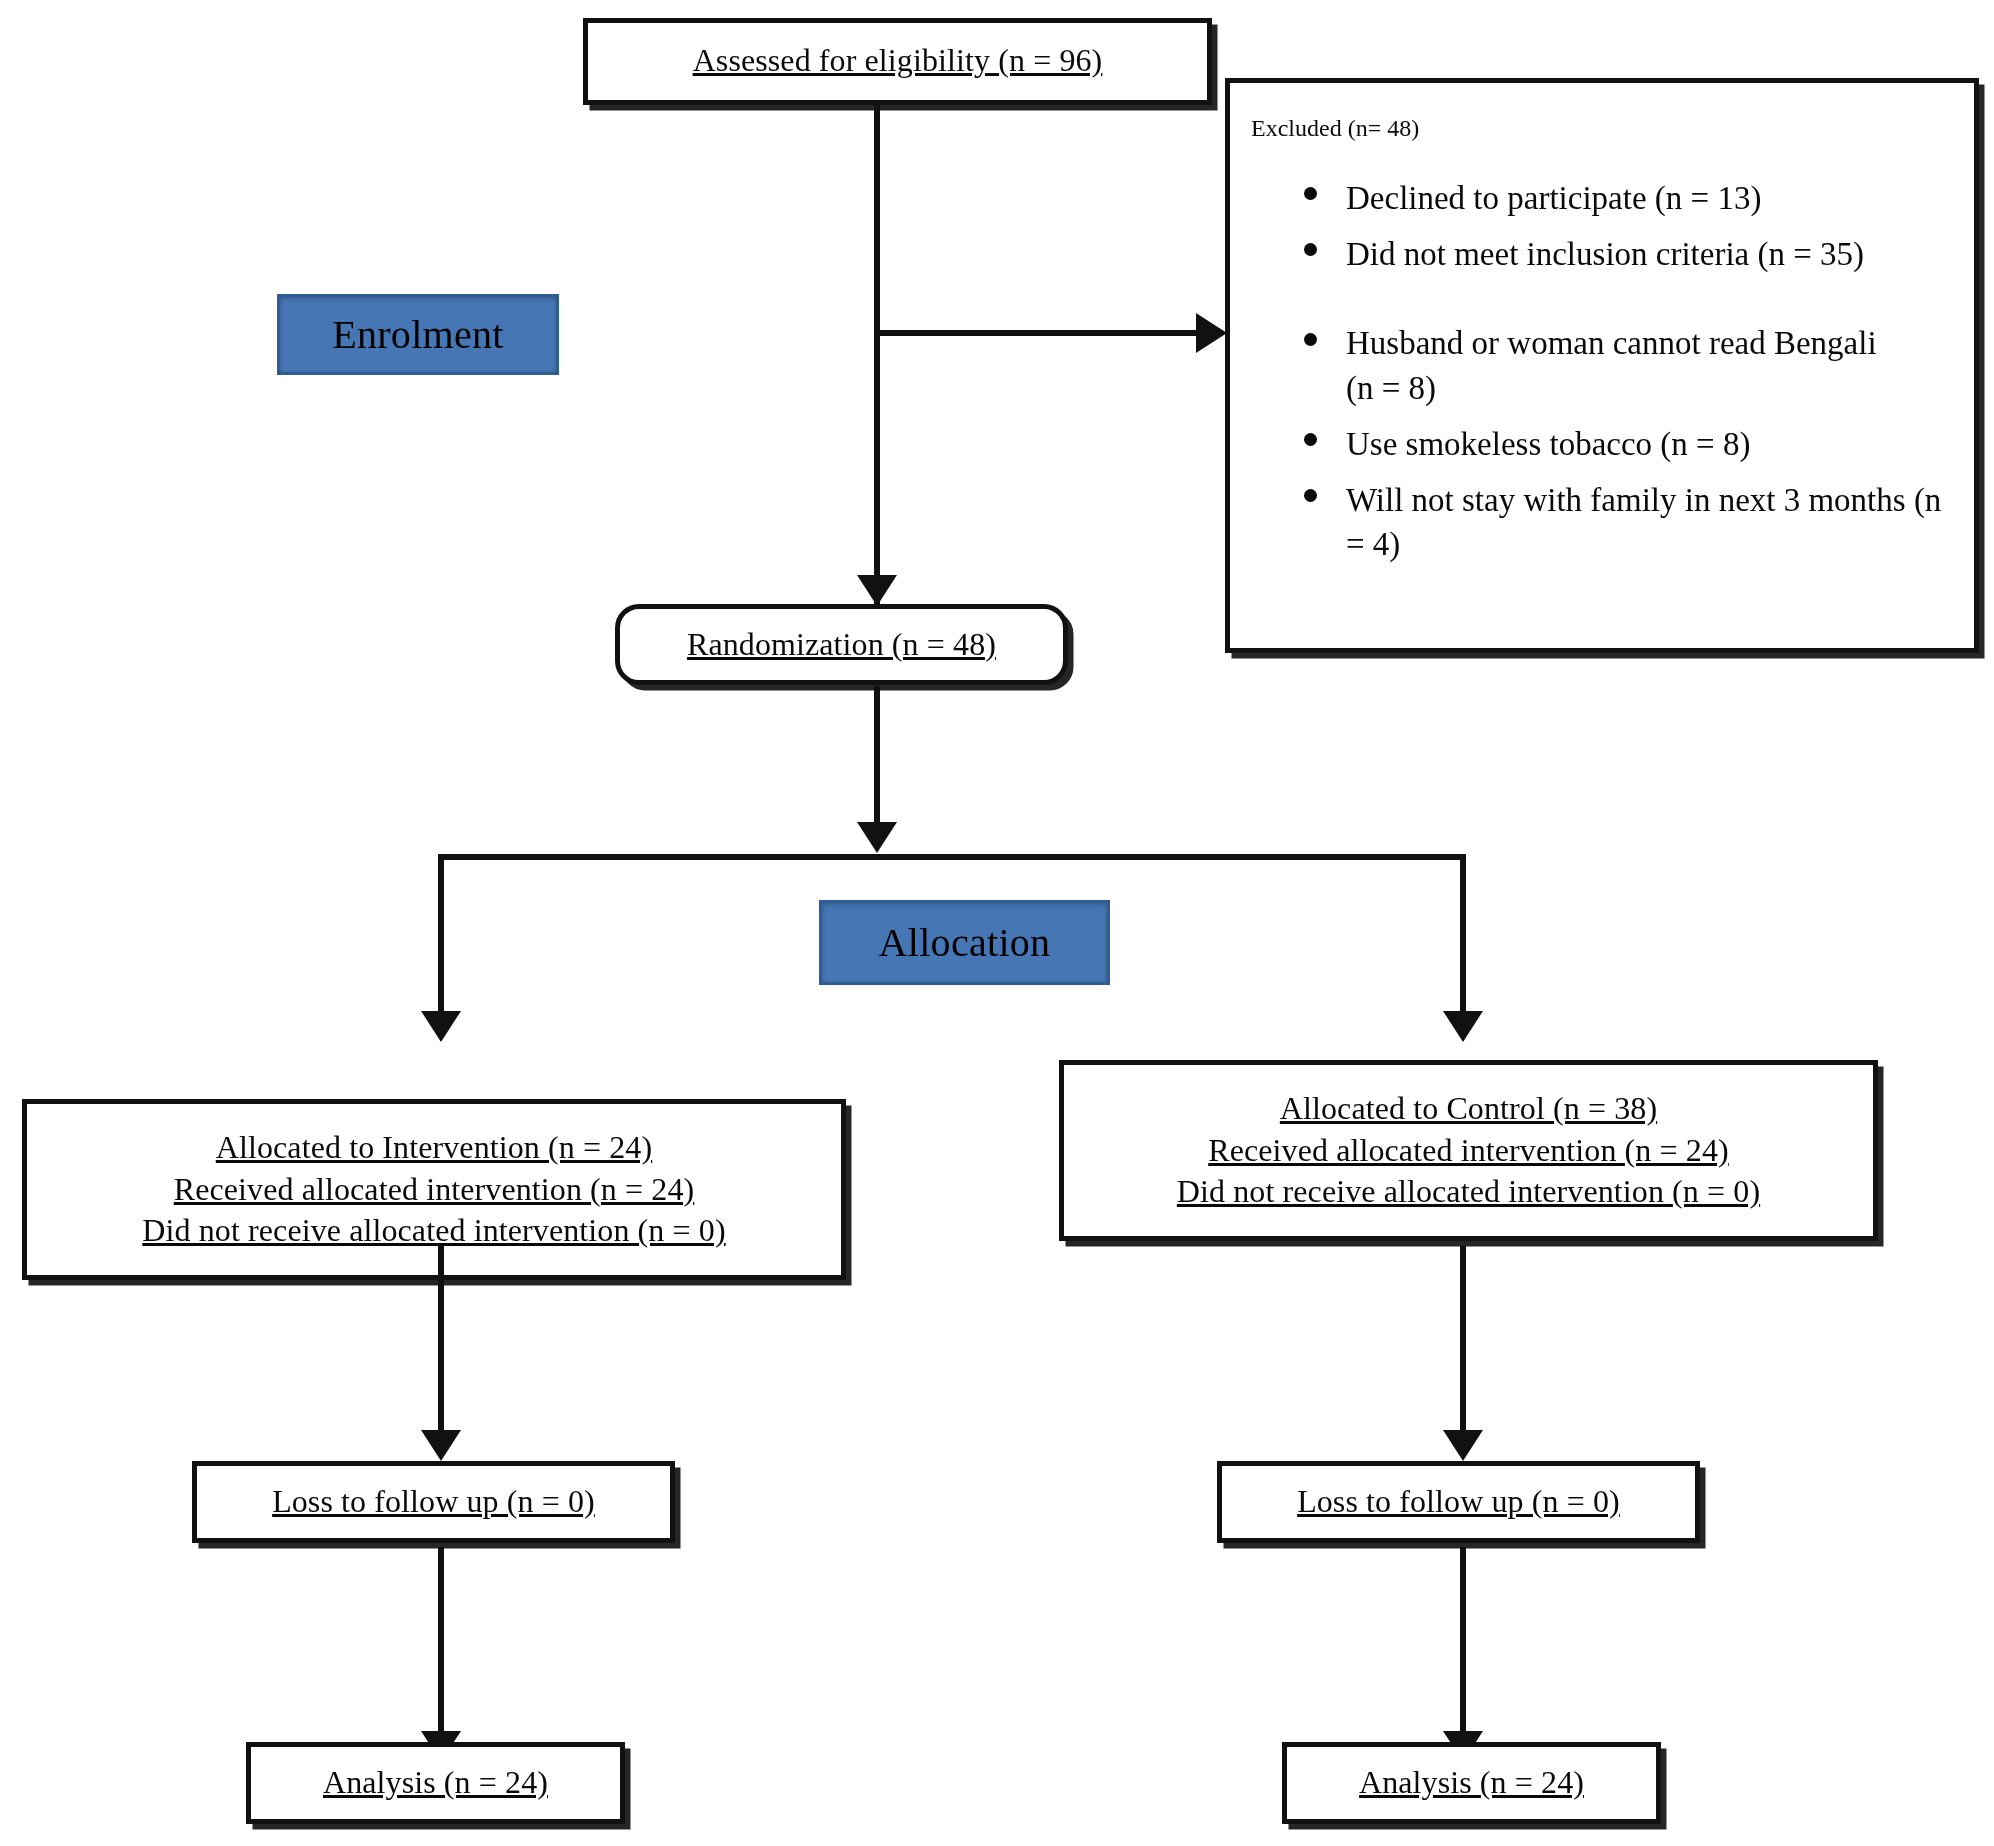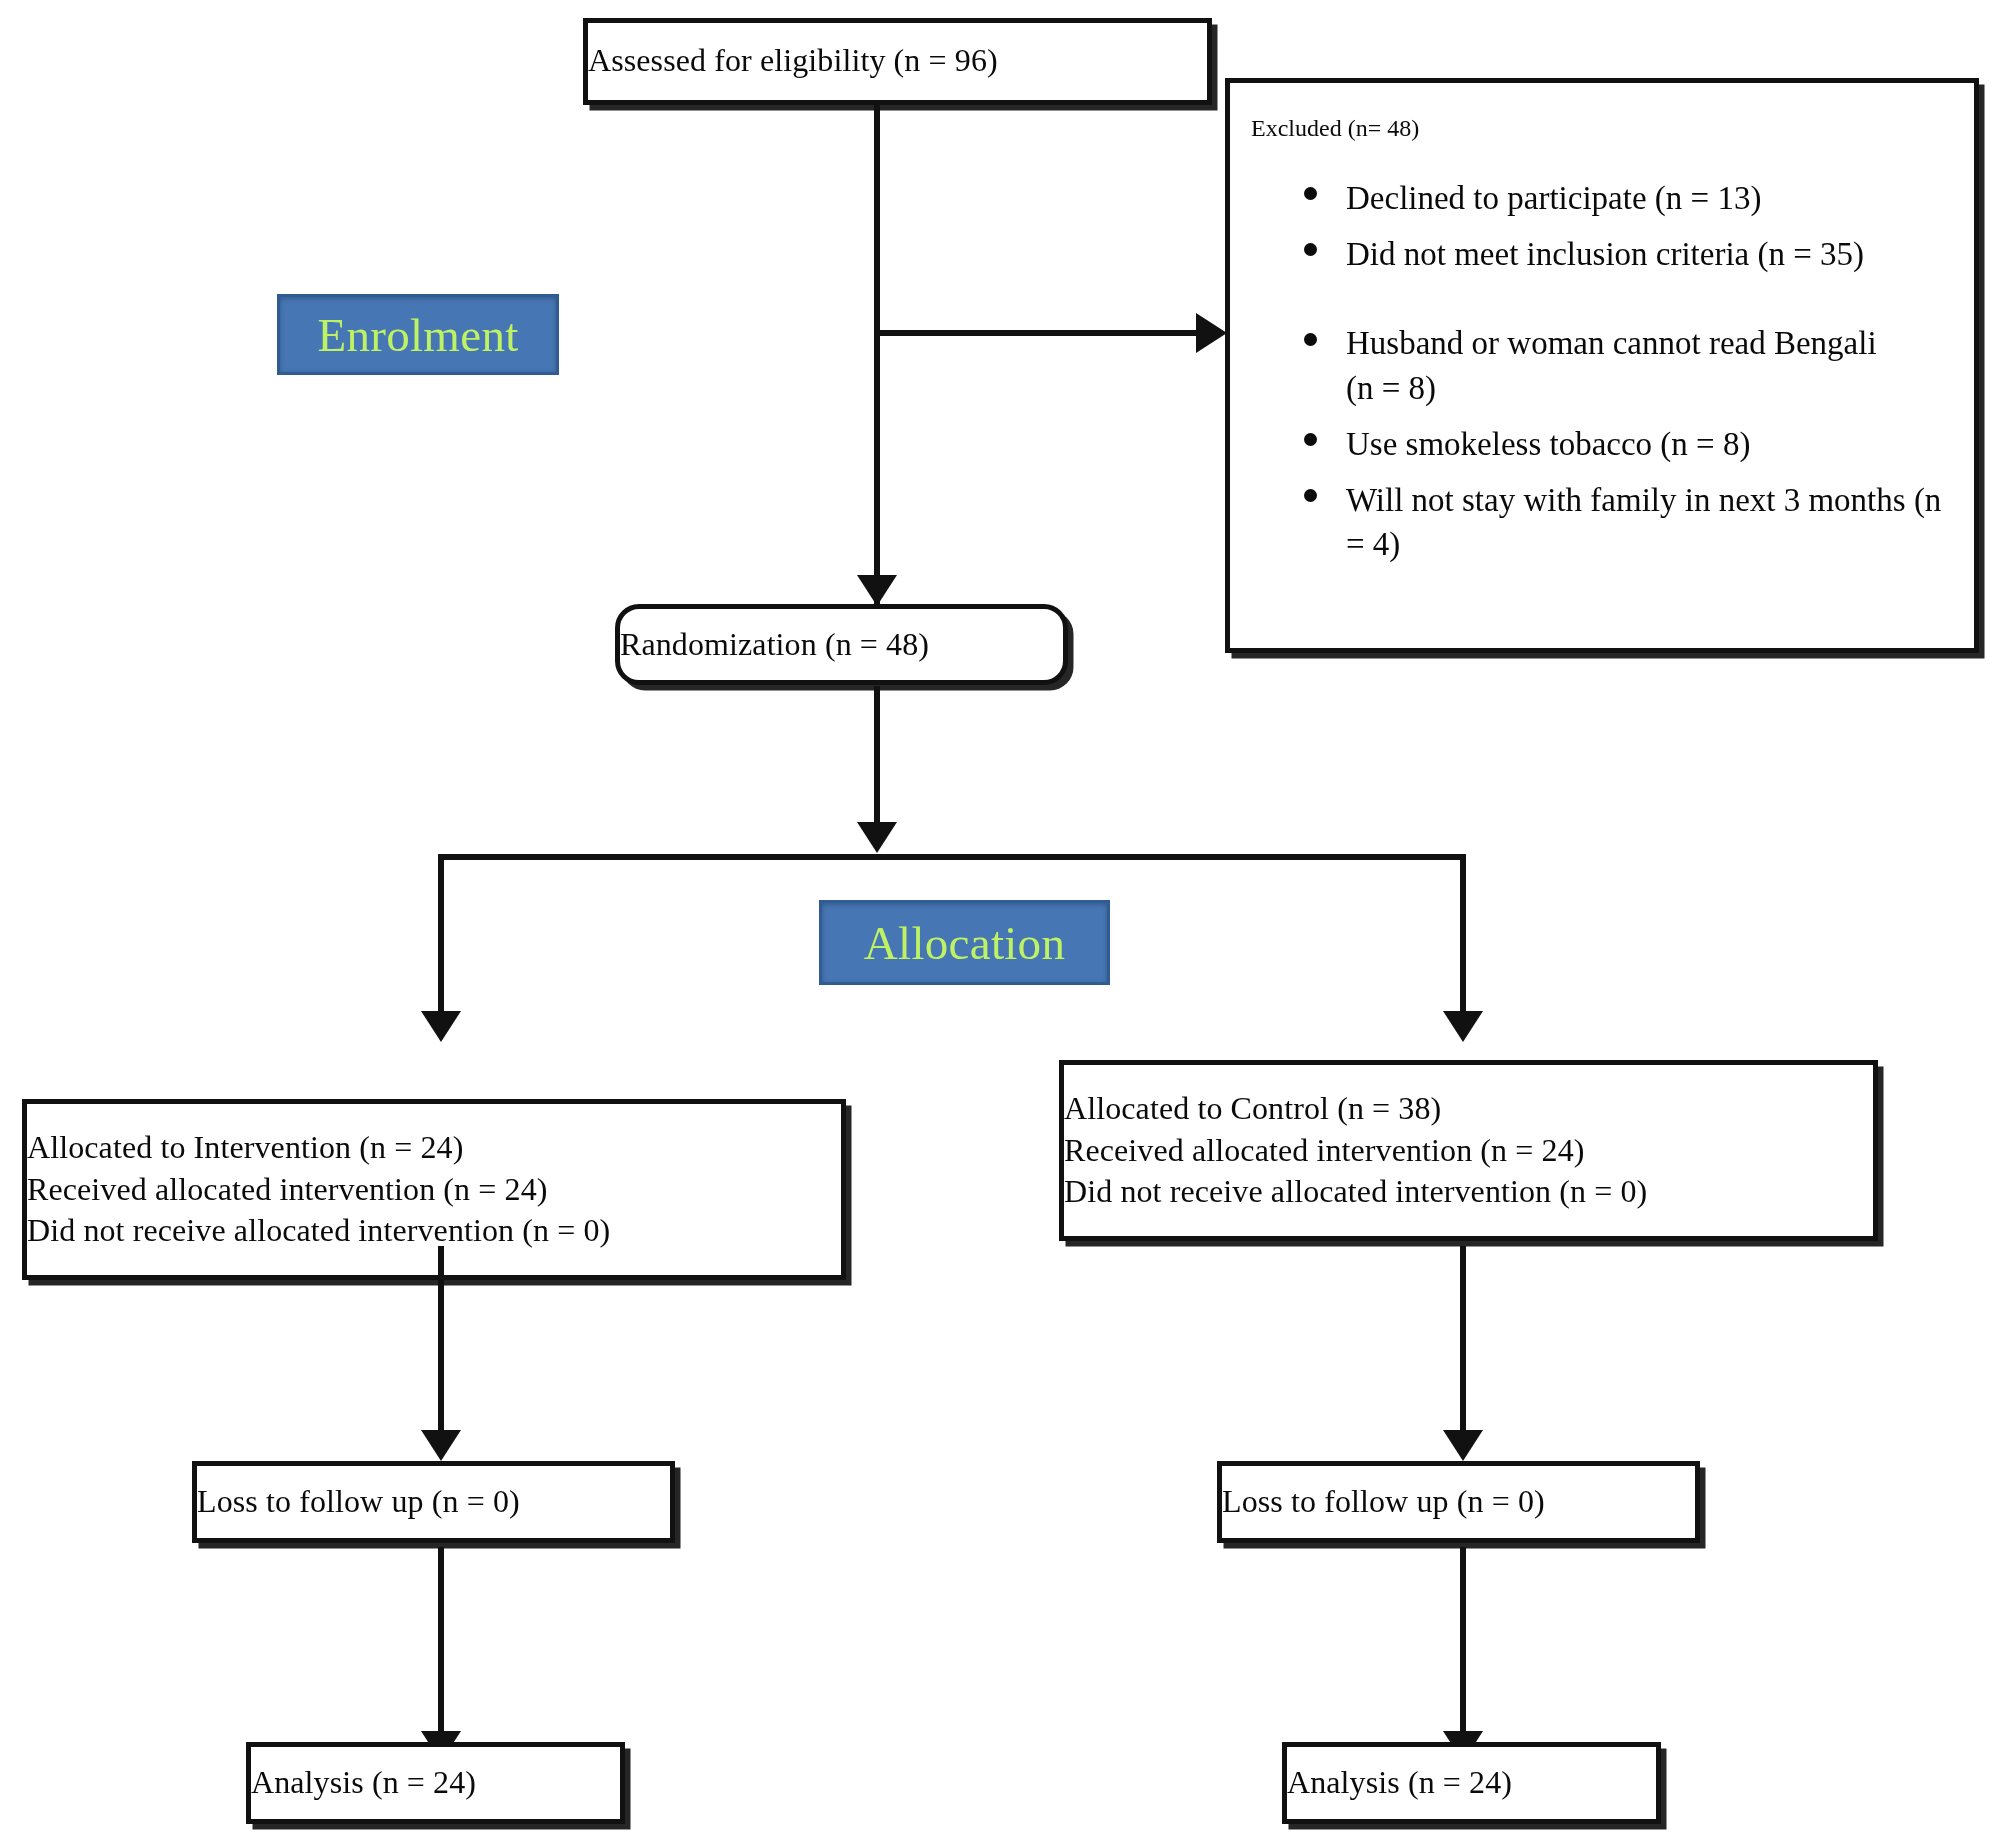--- a/index.html
+++ b/index.html
@@ -19,39 +19,39 @@
     position: absolute;
     background: #ffffff;
     border: 5px solid #111111;
     box-sizing: border-box;
     box-shadow: 6px 6px 0 -0.5px rgba(20,20,20,0.92);
     display: flex;
     flex-direction: column;
     justify-content: center;
     color: #0a0a0a;
   }
-  .box.center { align-items: flex-start; text-align: center; }
+  .box.center { align-items: center; text-align: center; text-decoration: underline; }
   .box.left   { align-items: flex-start; text-align: left; }
   .boxtext {
     font-size: 32px;
     line-height: 1.30;
     letter-spacing: 0.1px;
   }
 
   
   .stage {
     position: absolute;
     background: #4677B4;
     border: 3.8px solid #2F5C93;
     box-sizing: border-box;
     display: flex;
     align-items: center;
     justify-content: center;
-    color: #bef264;
-    font-size: 47px;
+    color: #000000;
+    font-size: 40px;
     letter-spacing: 0.3px;
     box-shadow: 0 1.6px 5.5px rgba(0,0,0,0.25) inset;
   }
 
   
   .vline {
     position: absolute;
     background: #111111;
     width: 6px;
   }

